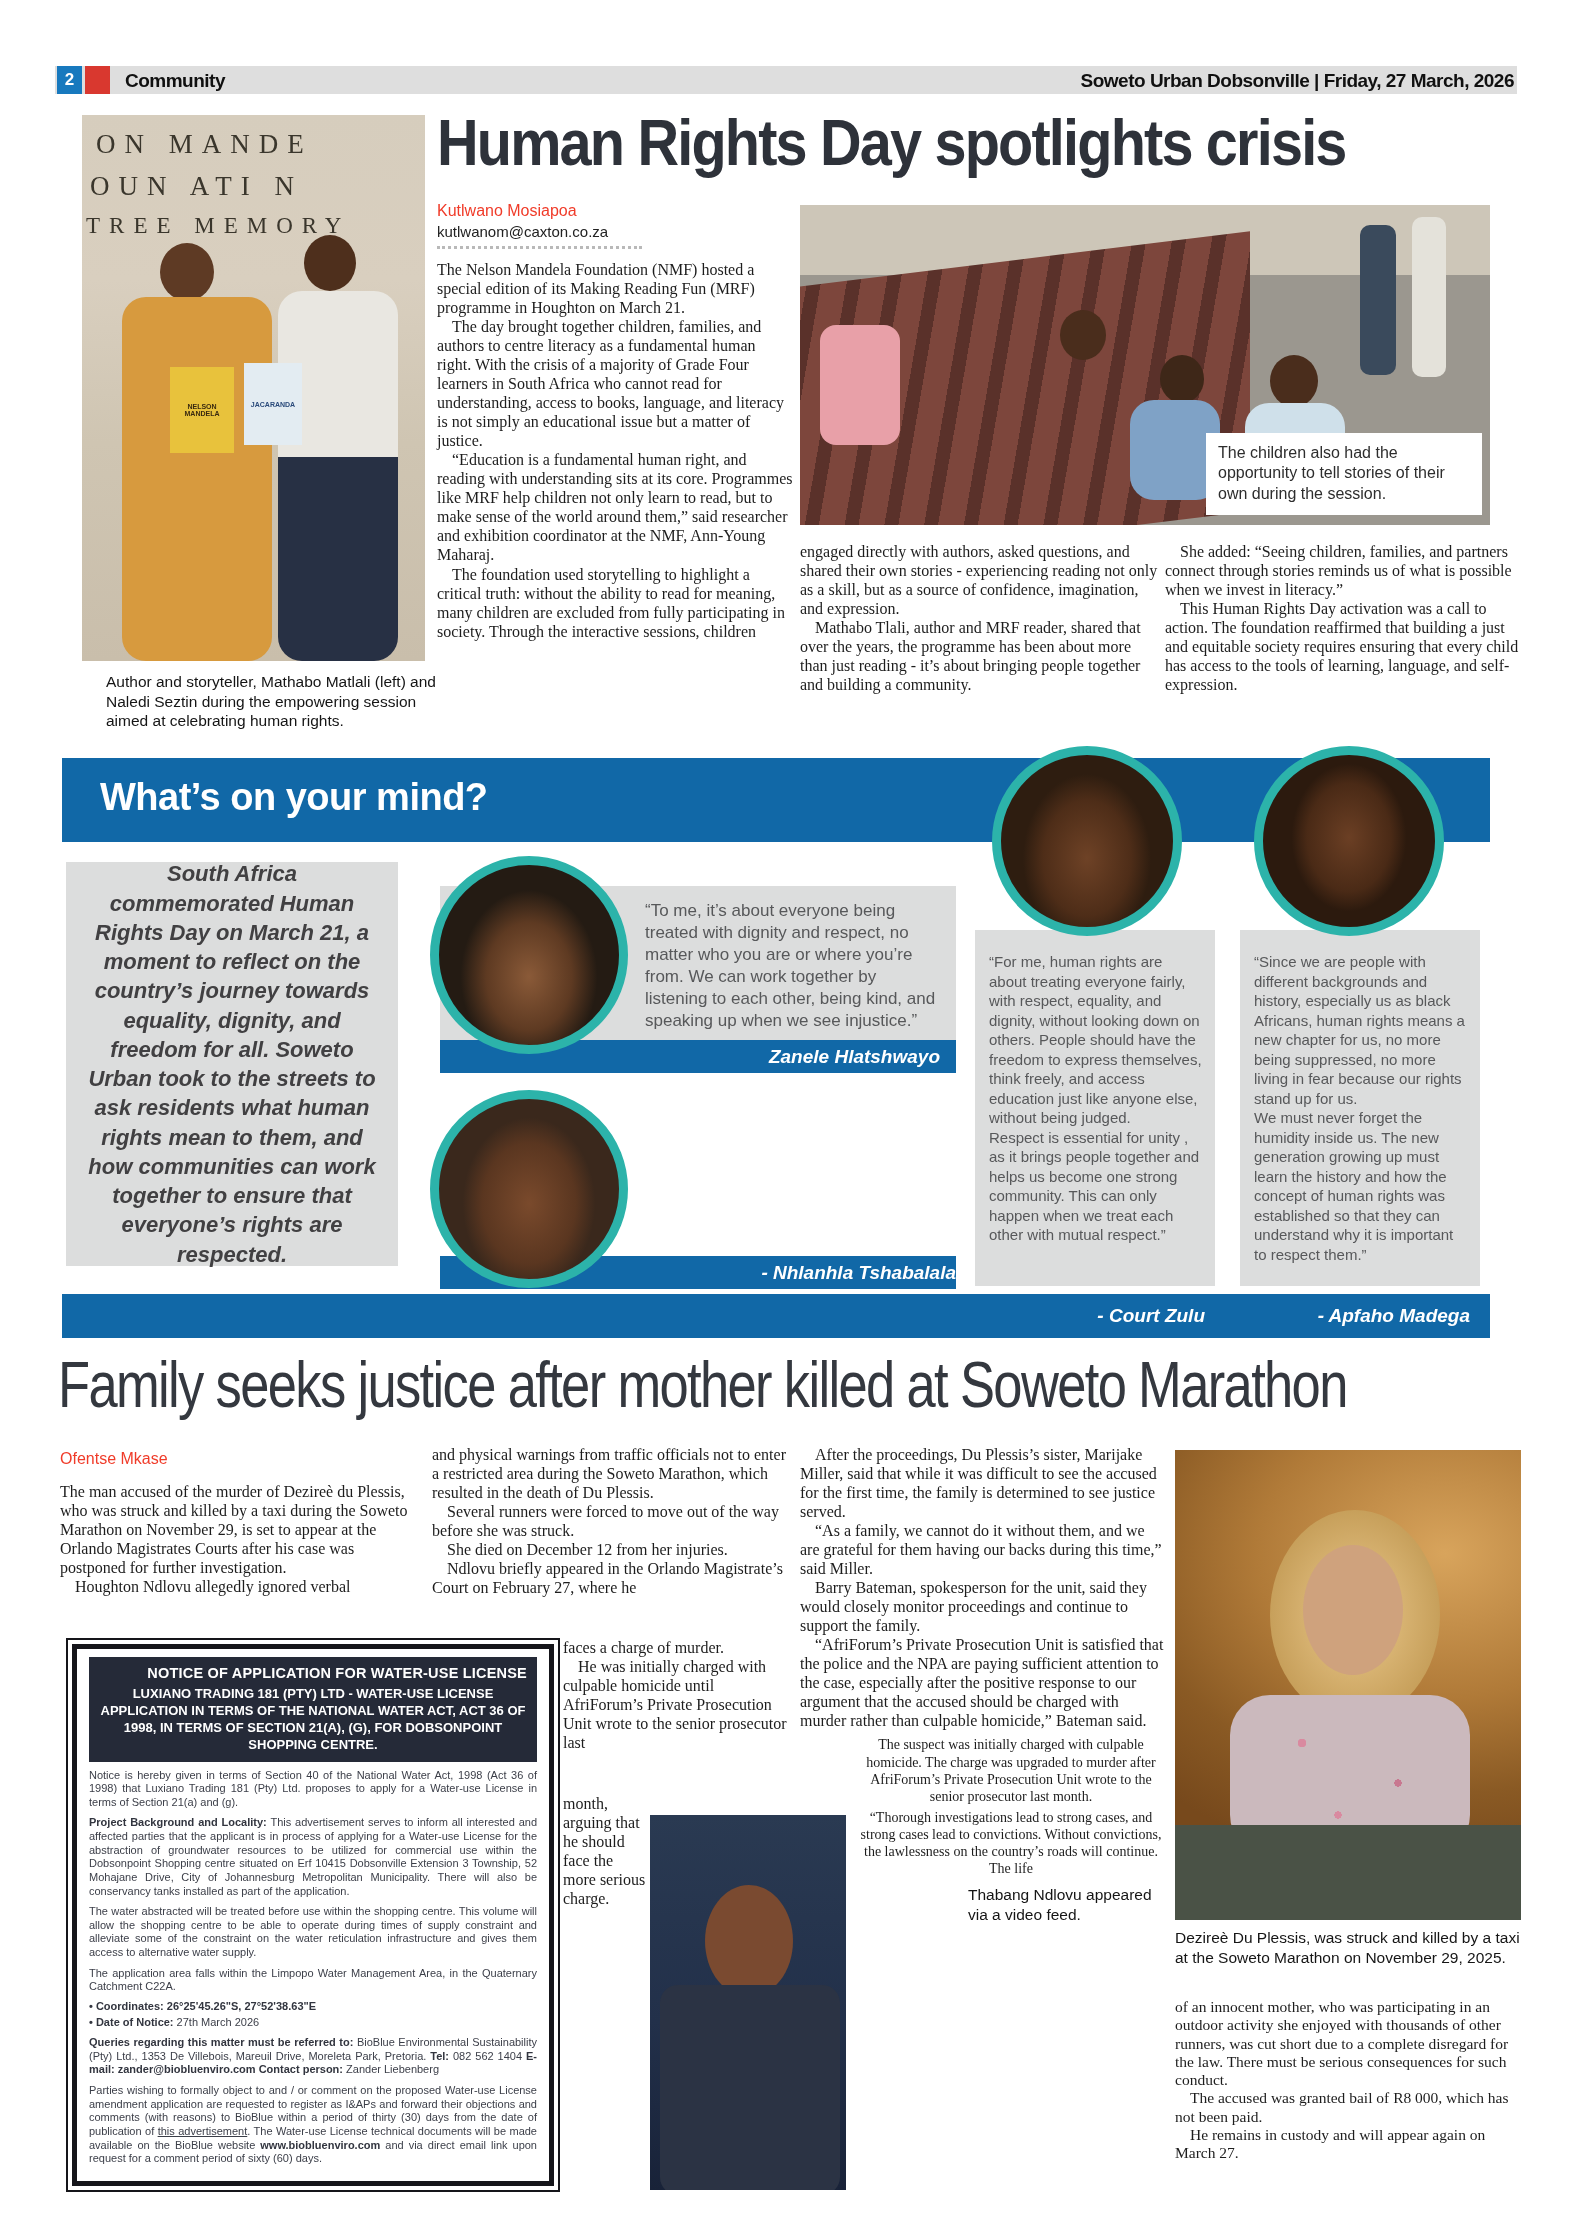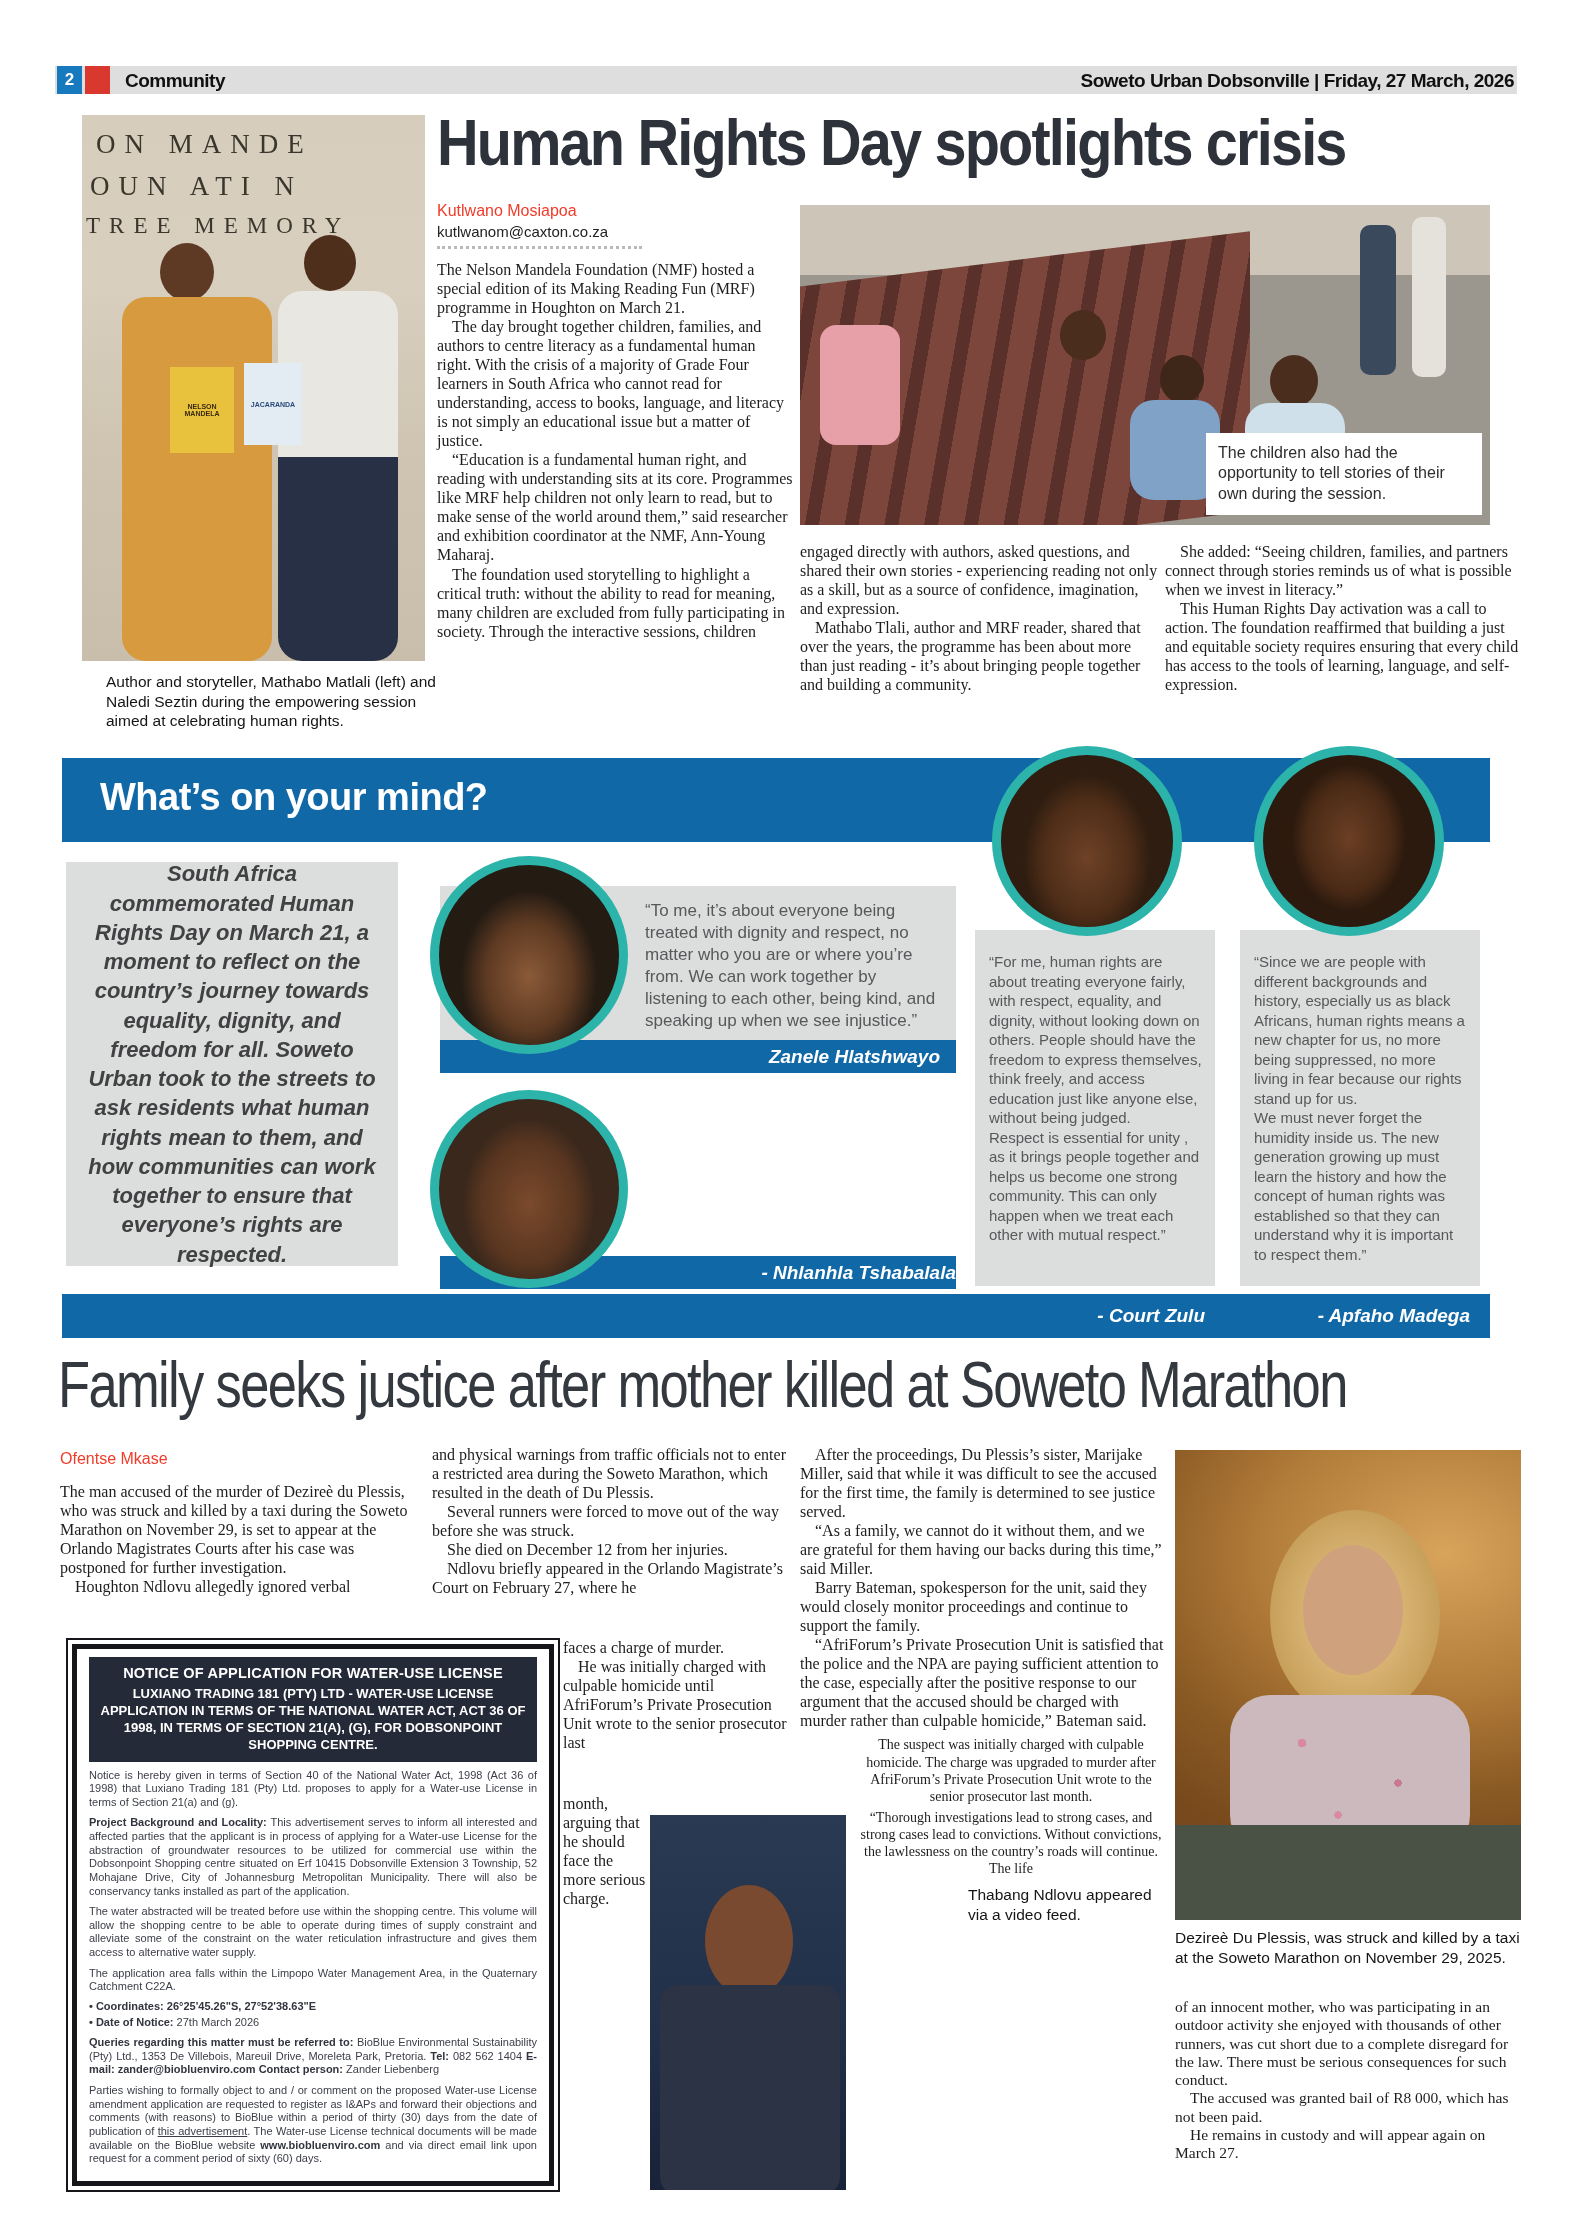--- a/index.html
+++ b/index.html
@@ -116,21 +116,21 @@
   .wrapcenter{padding-left:56px;text-align:center;font-size:14px;line-height:1.22;margin-top:6px;}
   .wrapcenter p{margin:0 0 4px 0;}
   .th-cap{padding-left:168px;margin-top:8px;}
 
   
   .notice{left:66px;top:1638px;width:494px;height:554px;border:2px solid #15151a;
        box-sizing:border-box;background:#fff;}
   .notice-inner{border:5px solid #15151a;margin:4px;padding:8px 12px;height:calc(100% - 8px);
        box-sizing:border-box;font-family:"Liberation Sans",sans-serif;}
   .notice-hdr{background:#252a38;color:#ffffff;text-align:center;padding:8px 10px;}
-  .notice-hdr .t1{font-weight:bold;font-size:14.5px;letter-spacing:0.2px;}
+  .notice-hdr .t1{font-weight:bold;font-size:14.5px;letter-spacing:0.2px;text-align:right;}
   .notice-hdr .t2{font-weight:bold;font-size:13px;margin-top:5px;line-height:1.3;}
   .notice p{font-size:11px;line-height:1.24;color:#3b3e48;margin:7px 0 0 0;text-align:justify;}
   .notice .nb{font-weight:bold;color:#32353f;}
   .notice .nlink{text-decoration:underline;}
 </style>
 </head>
 <body>
 
 <div class="page">
 

